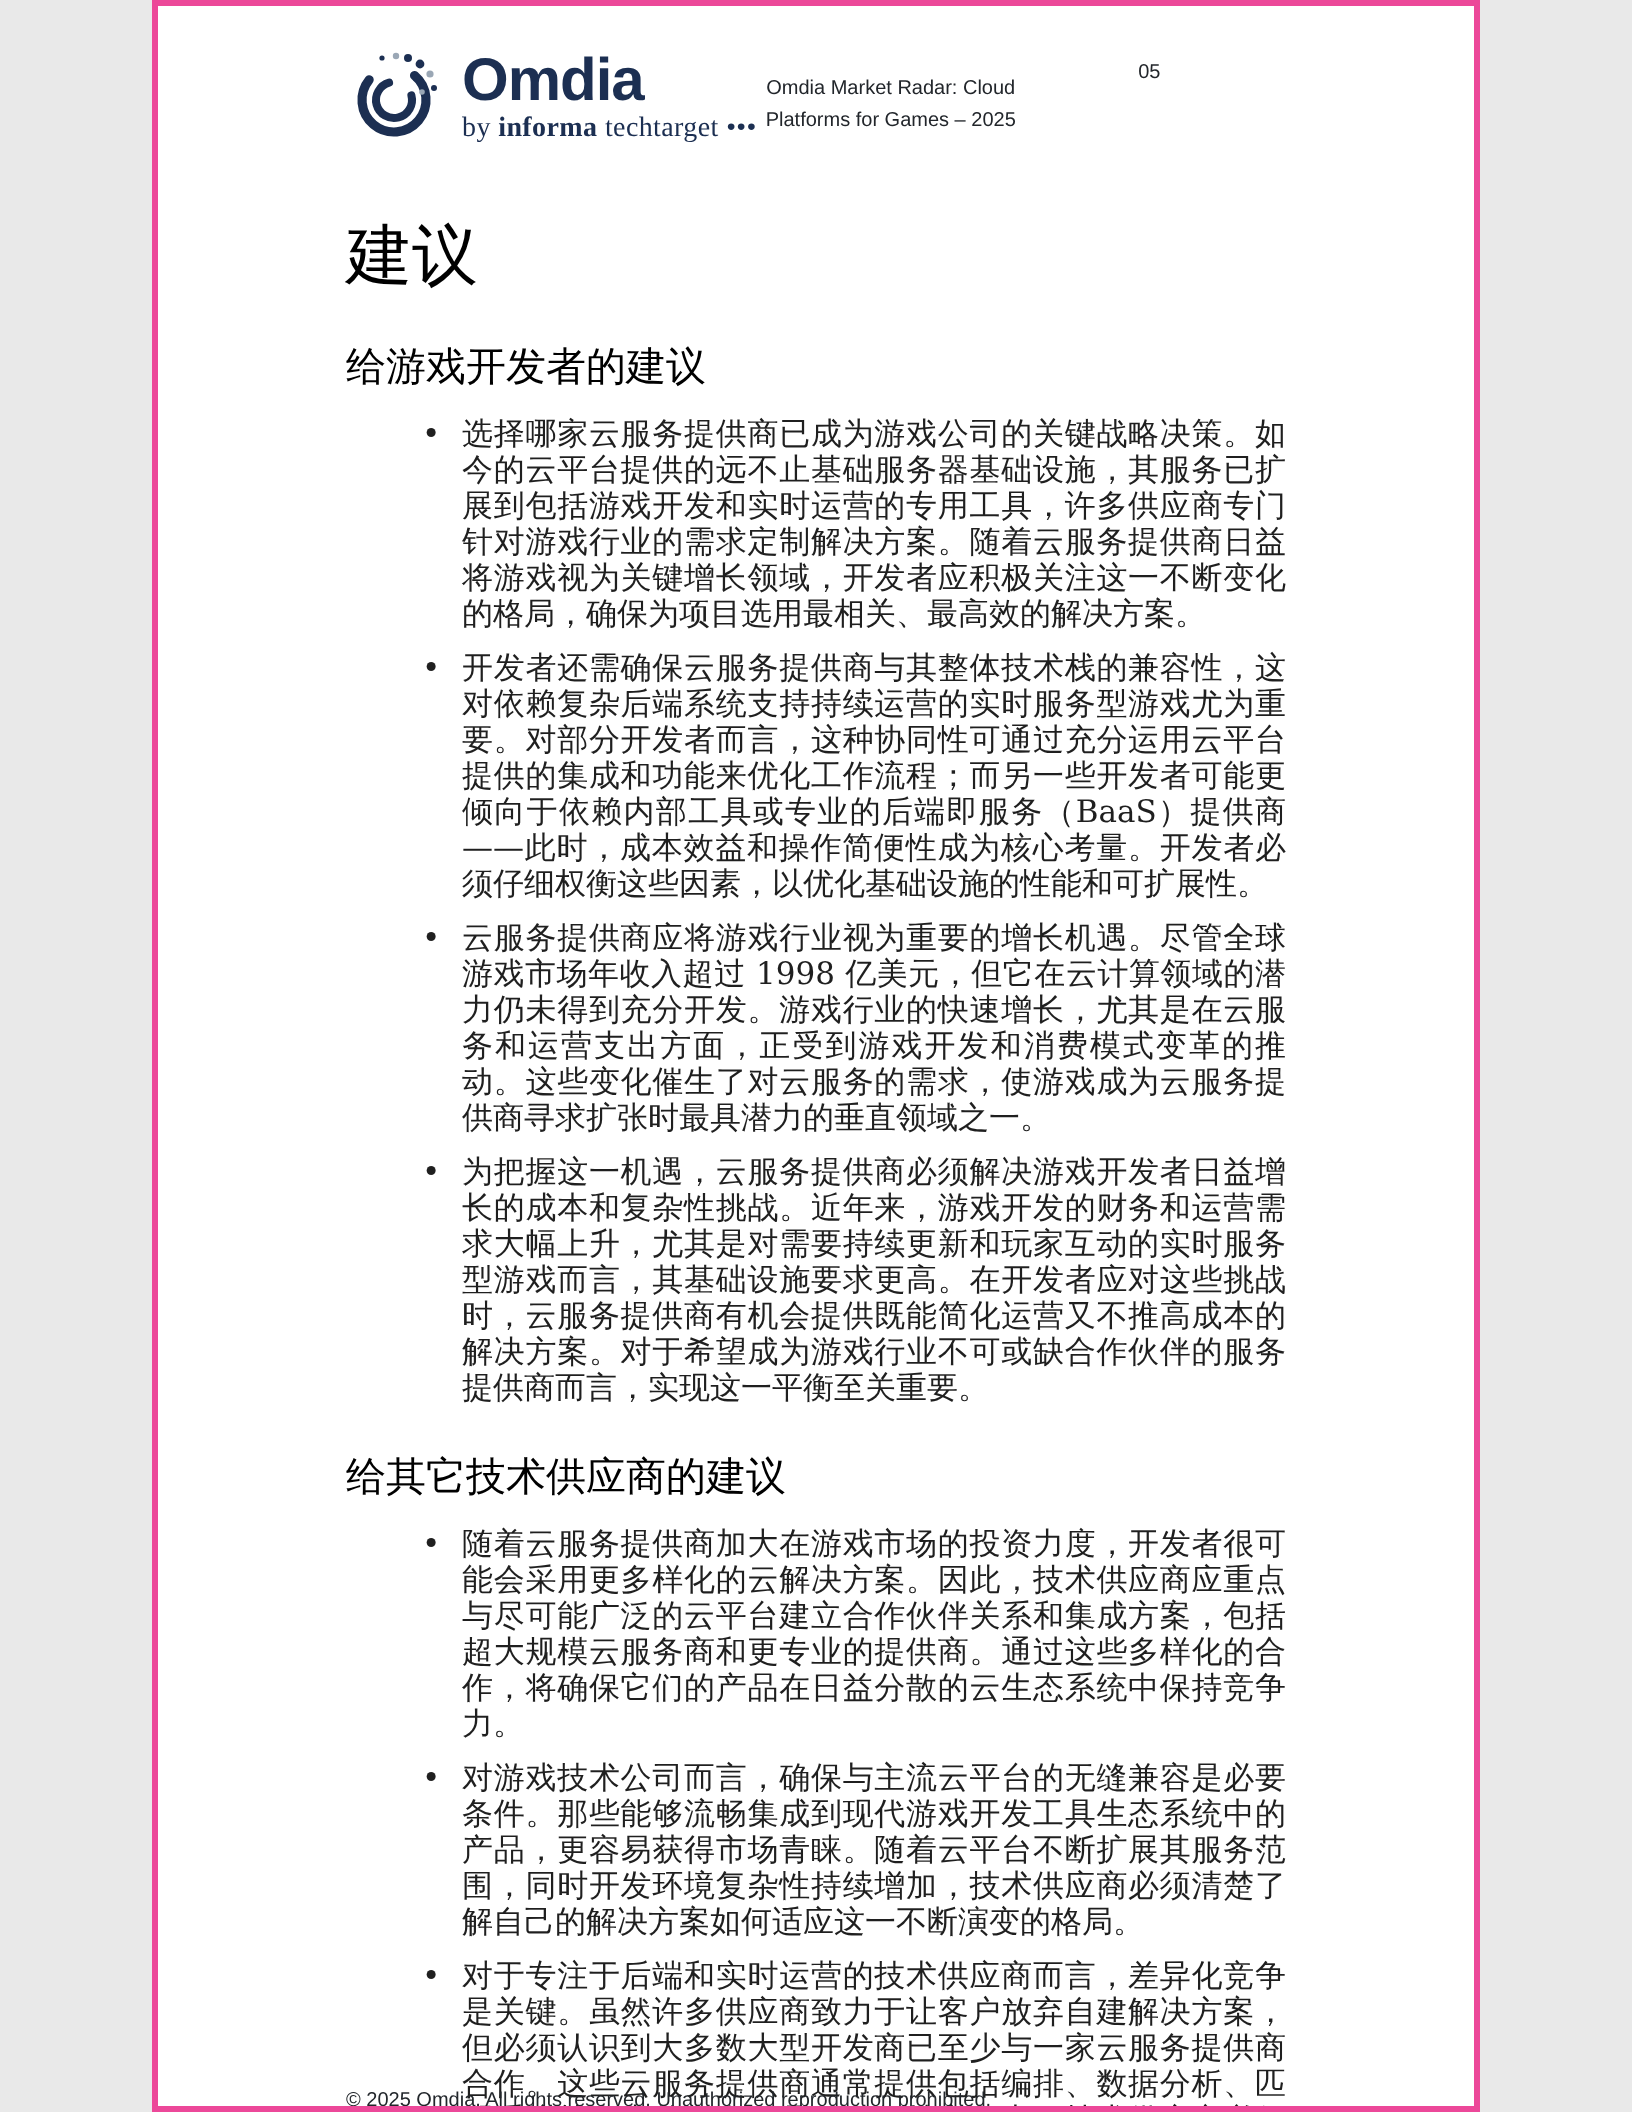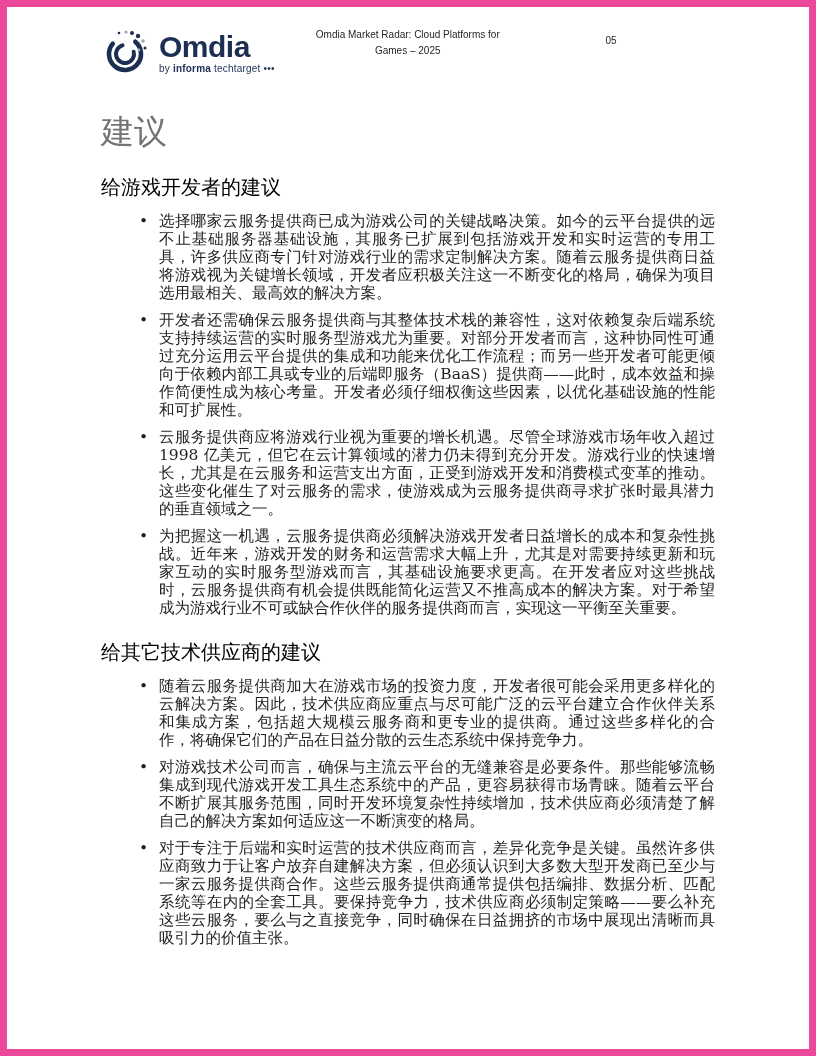--- a/index.html
+++ b/index.html
@@ -1,59 +1,59 @@
 <!DOCTYPE html>
 <html><head>
 <meta charset="utf-8">
 <style>
   html,body{margin:0;padding:0;background:#e9e9e9;}
   .page{
     position:relative;
-    width:816px;height:1056px;
+    width:664px;height:1056px;
     margin:0 auto;
     background:#ffffff;
-    border:7px solid #ec4899;
+    border:3px solid #ec4899;
     box-sizing:border-box;
     overflow:hidden;
     font-family:"DejaVu Serif","Liberation Serif",serif;
     color:#1f1f1f;
   }
   
   .header{
     display:flex;
     align-items:flex-start;
     justify-content:space-between;
     padding:18px 94px 0 94px;
     height:62px;
   }
   .logo{display:flex;align-items:center;gap:8px;width:220px;}
   .logo-txt{display:flex;flex-direction:column;line-height:1;}
   .brand{
     font-family:"Liberation Sans","DejaVu Sans",sans-serif;
     font-weight:700;font-size:30px;color:#1c2f52;letter-spacing:-0.5px;
   }
   .byline{
-    font-family:Liberation Sans, sans-serif;
-    font-size:10px;color:#1c2f52;margin-top:2px;letter-spacing:0.2px;
+    font-family:Liberation Serif, serif;
+    font-size:14px;color:#1c2f52;margin-top:2px;letter-spacing:0.2px;
   }
   .byline b{font-weight:700;}
   .doc-title{
     font-family:"Liberation Sans","DejaVu Sans",sans-serif;
     font-size:10px;line-height:1.55;color:#22262b;
-    width:230px;text-align:center;margin-top:2px;
+    width:230px;text-align:center;margin-top:16px;
   }
   .page-num{
     font-family:"Liberation Sans","DejaVu Sans",sans-serif;
     font-size:10px;color:#22262b;width:220px;text-align:center;
     margin-top:10px;padding-right:6px;box-sizing:border-box;
   }
   
   .content{padding:0 94px;}
   h1.doc-h1{
-    font-size:33px;font-weight:400;color:#737373;
+    font-size:33px;font-weight:400;color:#000000;
     margin:24px 0 18px 0;line-height:1.25;
   }
   h2.doc-h2{
     font-size:20px;font-weight:400;color:#000000;
     margin:22px 0 12px 0;line-height:1.3;
   }
   ul.bullets{
     list-style:none;margin:0 0 2px 0;padding:0 0 0 58px;
   }
   ul.bullets li{

